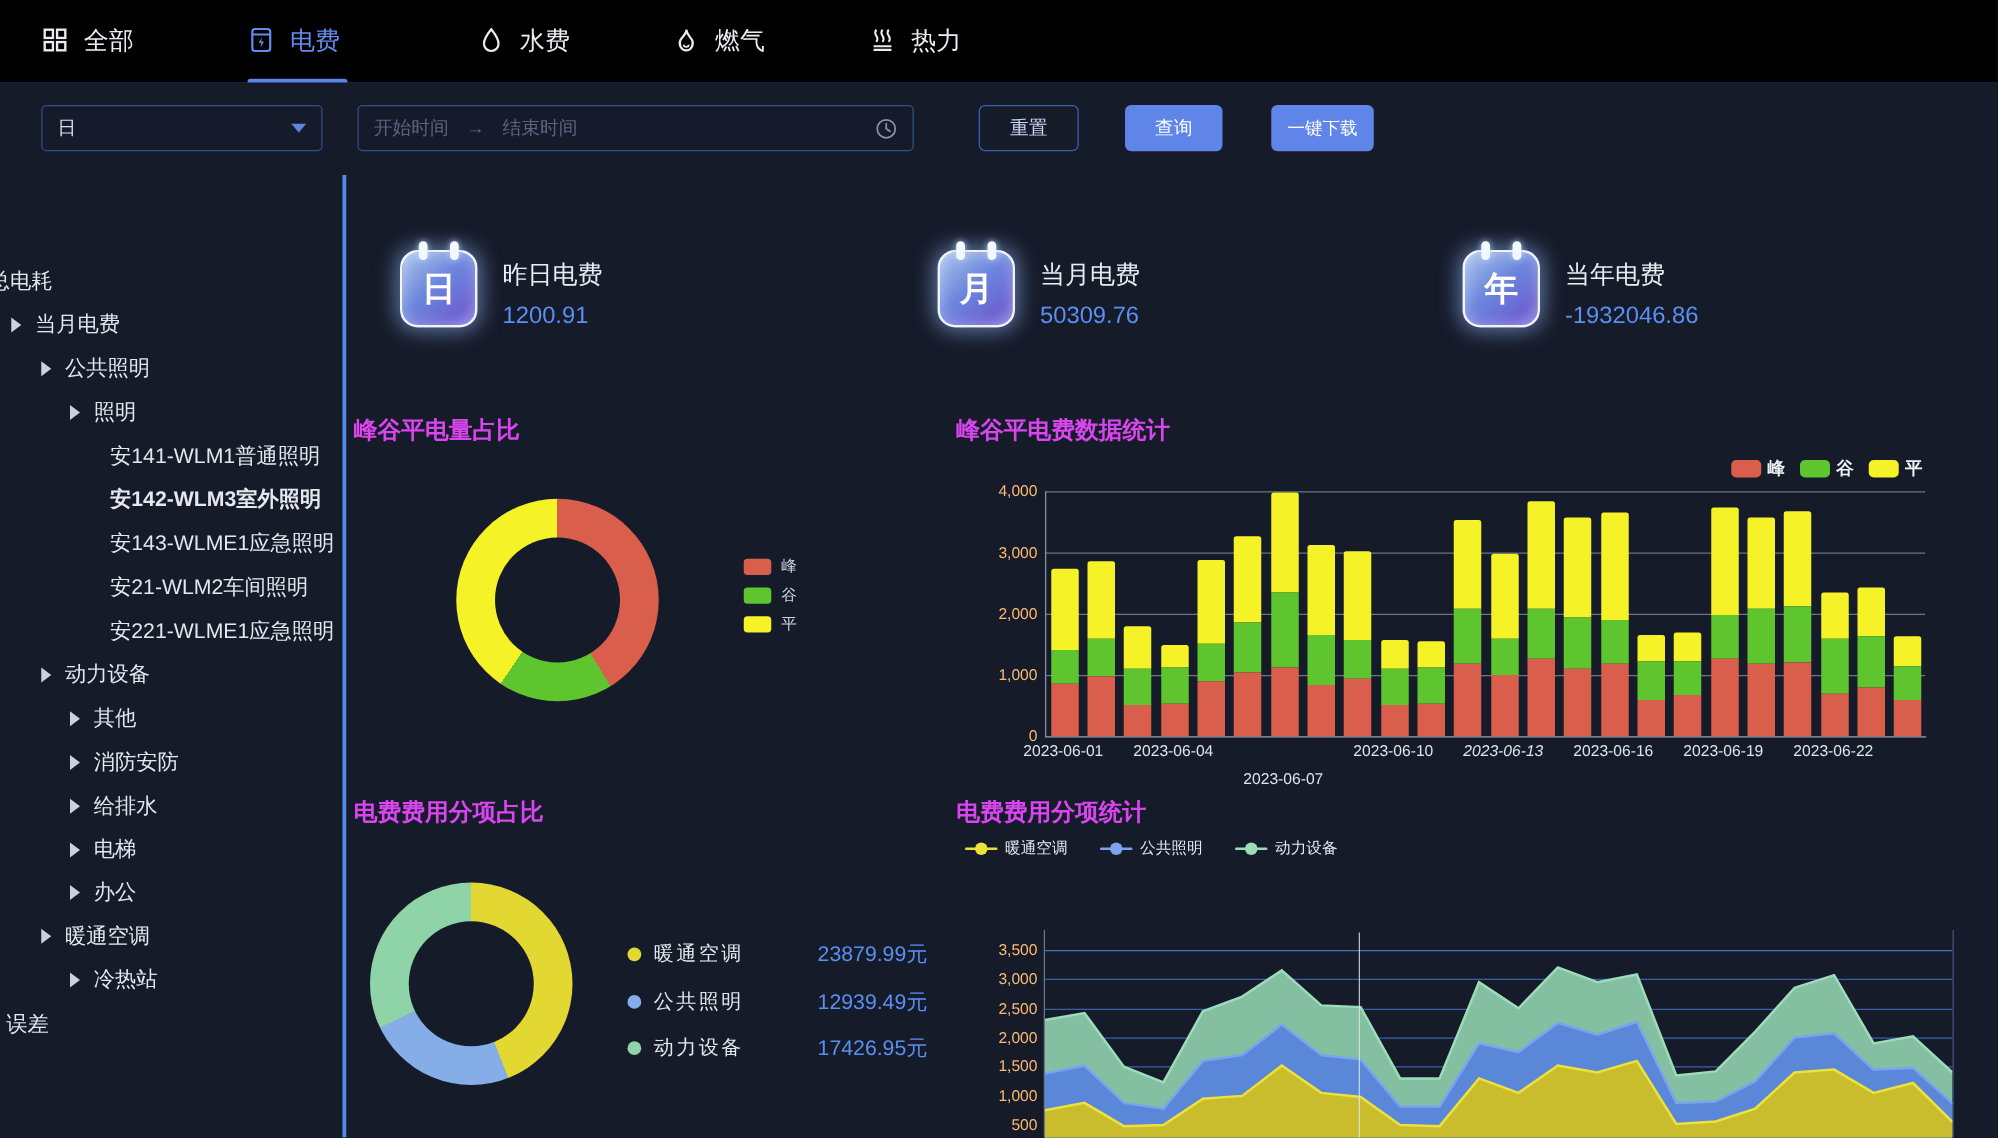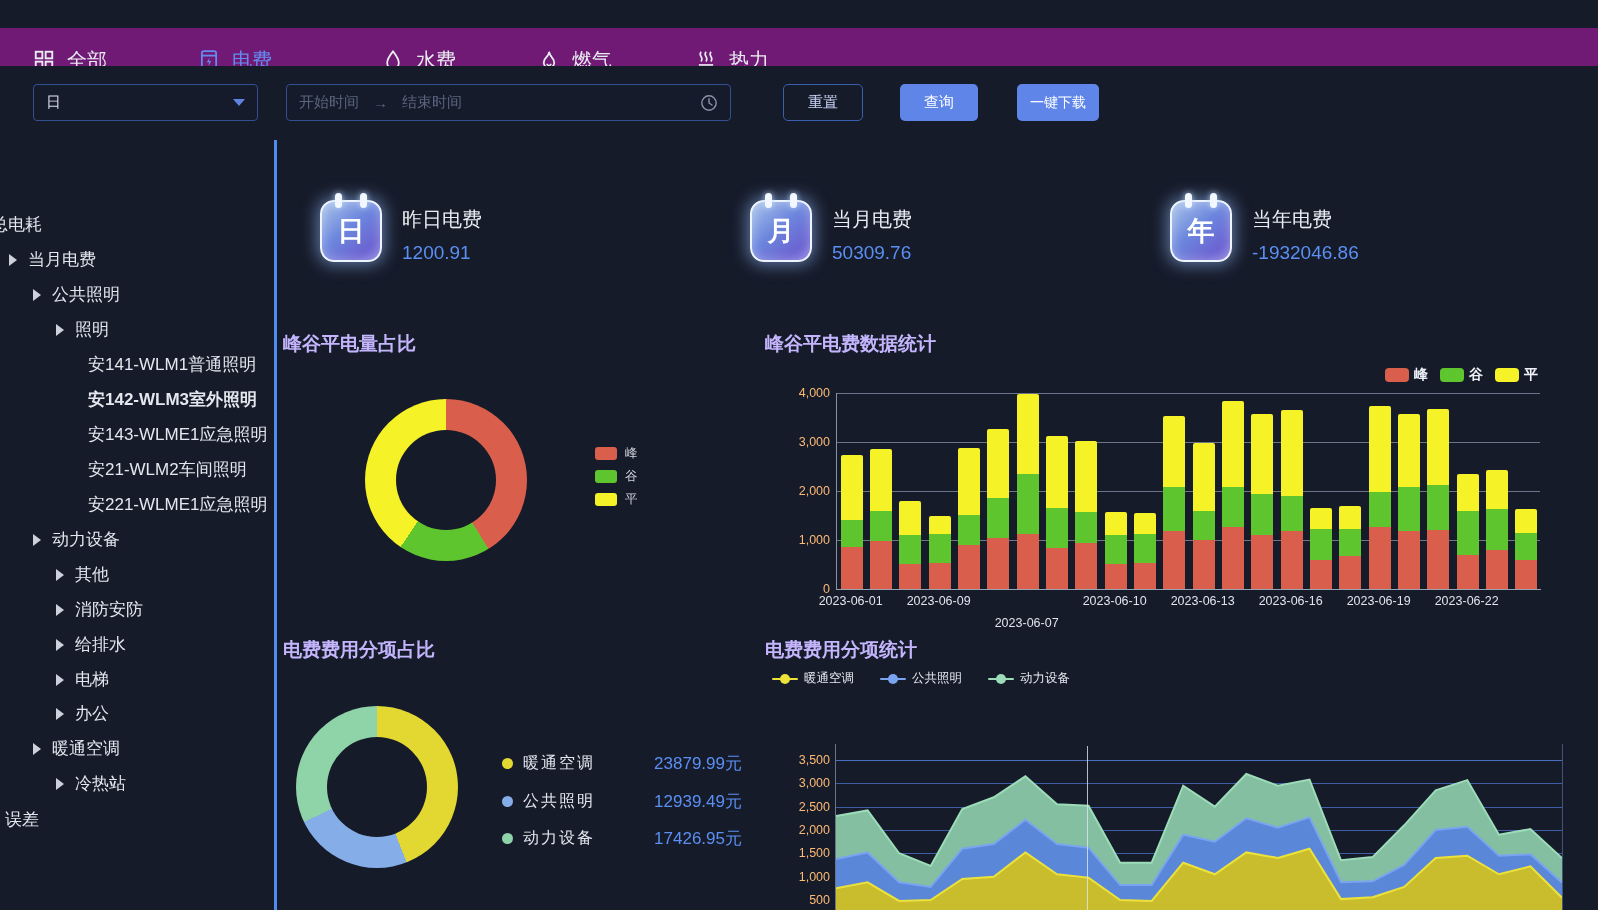--- a/index.html
+++ b/index.html
@@ -3,21 +3,21 @@
 <meta charset="utf-8">
 <style>
   html,body{margin:0;padding:0;}
   body{
     width:1598px;height:910px;overflow:hidden;position:relative;
     background:#161b2a;
     font-family:"Liberation Sans","DejaVu Sans",sans-serif;
     color:#e6e9f0;
   }
   
-  #topnav{position:absolute;left:0;top:0;width:1598px;height:66px;background:#701a75;border-bottom:2px solid #2c4b9c;margin-top:28px;}
+  #topnav{position:absolute;left:0;top:0;width:1598px;height:66px;background:#000000;border-bottom:2px solid #2c4b9c;}
   .nav-tab{position:absolute;top:0;height:64px;display:flex;align-items:center;gap:12px;font-size:20px;color:#e9ecf1;cursor:pointer;}
   .nav-tab svg{display:block;}
   .nav-tab.active{color:#648cf0;}
   #nav-underline{position:absolute;height:5px;border-radius:3px;background:#5b83e8;bottom:-2px;}
   
   #filterbar{position:absolute;left:0;top:66px;width:1598px;height:74px;background:#161b2a;}
   .fld{position:absolute;top:18px;height:37px;box-sizing:border-box;border:1px solid #32508f;border-radius:4px;background:#161b2b;display:flex;align-items:center;font-size:15px;}
   #period-select{left:33px;width:225px;padding:0 12px;justify-content:space-between;color:#d8dde8;cursor:pointer;}
   #date-range{left:286px;width:445px;padding:16px 12px;color:#5a647e;gap:14px;cursor:pointer;}
   #date-range .spacer{flex:1;}
@@ -36,21 +36,21 @@
   
   .cal-icon{position:absolute;width:62px;height:62px;border-radius:14px;box-sizing:border-box;
     background:linear-gradient(140deg,#a8c3ea 0%,#6c86dd 45%,#6b63d2 80%,#7a6fd8 100%);
     border:2px solid #edf4ff;box-shadow:0 0 16px 3px rgba(150,190,255,.55), inset 0 0 12px rgba(255,255,255,.35);
     display:flex;align-items:center;justify-content:center;color:#fff;font-size:27px;font-weight:bold;}
   .cal-pin{position:absolute;top:-9px;width:7px;height:15px;border-radius:4px;background:#f3f7ff;box-shadow:0 0 6px rgba(190,220,255,.9);}
   .cal-pin.l{left:13px;} .cal-pin.r{right:13px;}
   .card-title{position:absolute;font-size:20px;color:#e9edf3;}
   .card-value{position:absolute;font-size:19px;color:#5b8ff2;}
   
-  .chart-title{position:absolute;font-size:19px;font-weight:bold;color:#c4b5fd;}
+  .chart-title{position:absolute;font-size:19px;font-weight:bold;color:#d946ef;}
   .donut{position:absolute;width:162px;height:162px;border-radius:50%;}
   .donut-hole{position:absolute;left:31px;top:31px;width:100px;height:100px;border-radius:50%;background:#161b2a;}
   .lg-swatch{display:inline-block;width:24px;height:14px;border-radius:4px;}
   .gridline-h{position:absolute;height:1px;}
   .axis-lbl{position:absolute;width:62px;text-align:right;font-size:12.5px;color:#fdba74;line-height:14px;}
   .x-lbl{position:absolute;width:90px;text-align:center;font-size:12.5px;color:#dfe3ea;}
   
   #bar-plot{position:absolute;left:836px;top:393px;width:704px;height:196px;display:flex;align-items:flex-end;border-left:1px solid #8a91a3;border-bottom:1px solid #9aa1b1;box-sizing:content-box;}
   .bar-col{flex:1;display:flex;flex-direction:column;justify-content:flex-end;align-items:center;height:100%;}
   .bar-stack{width:22px;display:flex;flex-direction:column;justify-content:flex-end;}
@@ -414,24 +414,24 @@
   </div>
 <div id="bar-ylabels">
     <div class="axis-lbl" style="left: 768px; top: 582px;">0</div>
     <div class="axis-lbl" style="left: 768px; top: 533px;">1,000</div>
     <div class="axis-lbl" style="left: 768px; top: 484px;">2,000</div>
     <div class="axis-lbl" style="left: 768px; top: 435px;">3,000</div>
     <div class="axis-lbl" style="left: 768px; top: 386px;">4,000</div>
   </div>
 <div id="bar-xlabels">
     <div class="x-lbl" style="left: 805.667px; top: 594px;">2023-06-01</div>
-    <div class="x-lbl" style="left: 893.667px; top: 594px;">2023-06-09</div>
+    <div class="x-lbl" style="left: 893.667px; top: 594px;">2023-06-04</div>
     <div class="x-lbl" style="left: 981.667px; top: 616px;">2023-06-07</div>
     <div class="x-lbl" style="left: 1069.67px; top: 594px;">2023-06-10</div>
-    <div class="x-lbl" style="left: 1157.67px; top: 594px;">2023-06-13</div>
+    <div class="x-lbl" style="left: 1157.67px; top: 594px; font-style: italic;">2023-06-13</div>
     <div class="x-lbl" style="left: 1245.67px; top: 594px;">2023-06-16</div>
     <div class="x-lbl" style="left: 1333.67px; top: 594px;">2023-06-19</div>
     <div class="x-lbl" style="left: 1421.67px; top: 594px;">2023-06-22</div>
   </div>
 
 <div id="donut2" class="donut" style="left: 296px; top: 706px; background: conic-gradient(rgb(227, 216, 50) 0deg, rgb(227, 216, 50) 158.477deg, rgb(133, 174, 232) 158.477deg, rgb(133, 174, 232) 244.348deg, rgb(143, 211, 168) 244.348deg, rgb(143, 211, 168) 360deg);">
     <div class="donut-hole"></div>
   </div>
 <div id="donut2-legend">
     <div class="dlegend2-row" style="left: 502px; top: 753px;">

